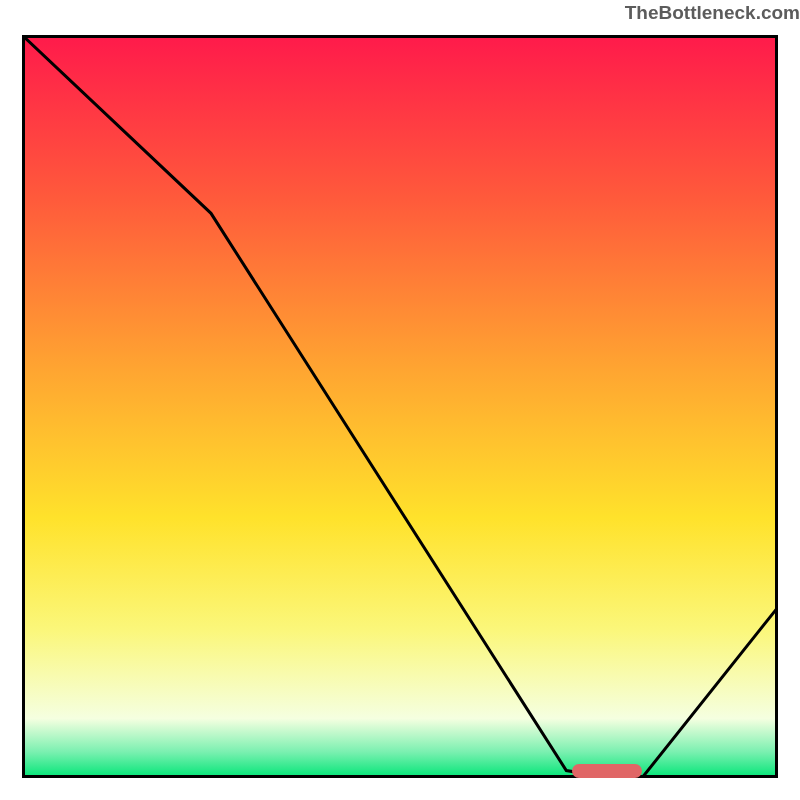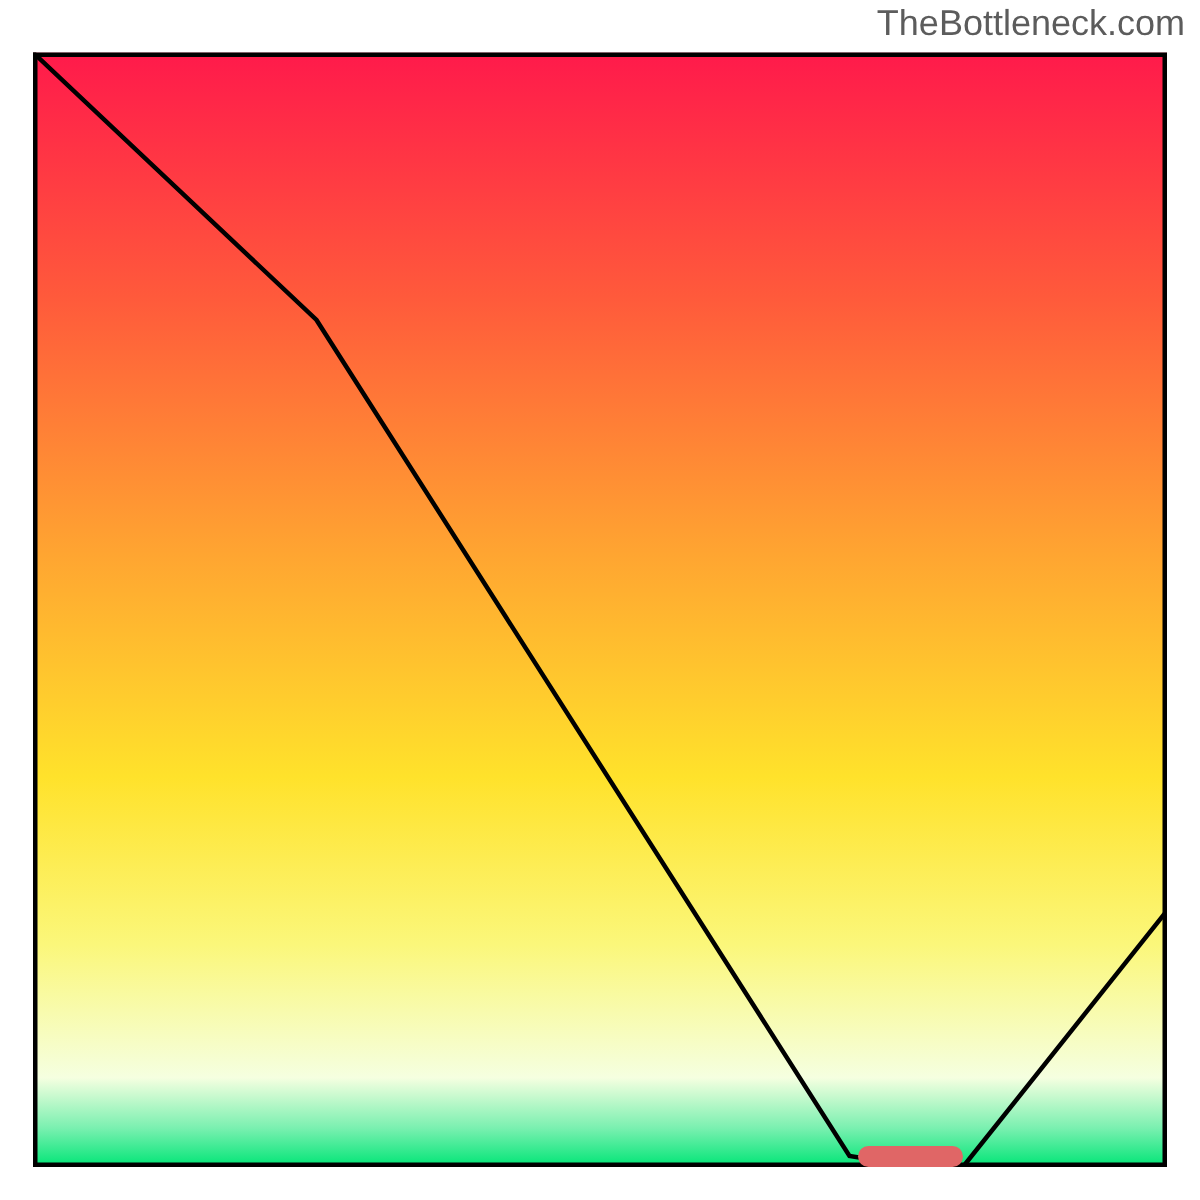--- a/index.html
+++ b/index.html
@@ -7,24 +7,24 @@
     width: 800px;
     height: 800px;
     background: #ffffff;
     position: relative;
     font-family: Arial, Helvetica, sans-serif;
     overflow: hidden;
   }
   .watermark {
     position: absolute;
     top: 2px;
-    right: 10px;
+    right: 0;
     color: #5c5c5c;
-    font-size: 24px;
-    font-weight: 400;
+    font-size: 19px;
+    font-weight: 700;
     letter-spacing: 0;
     z-index: 10;
   }
   .plot-area {
     position: absolute;
     left: 22px;
     top: 35px;
     width: 756px;   
     height: 743px;  
   }

